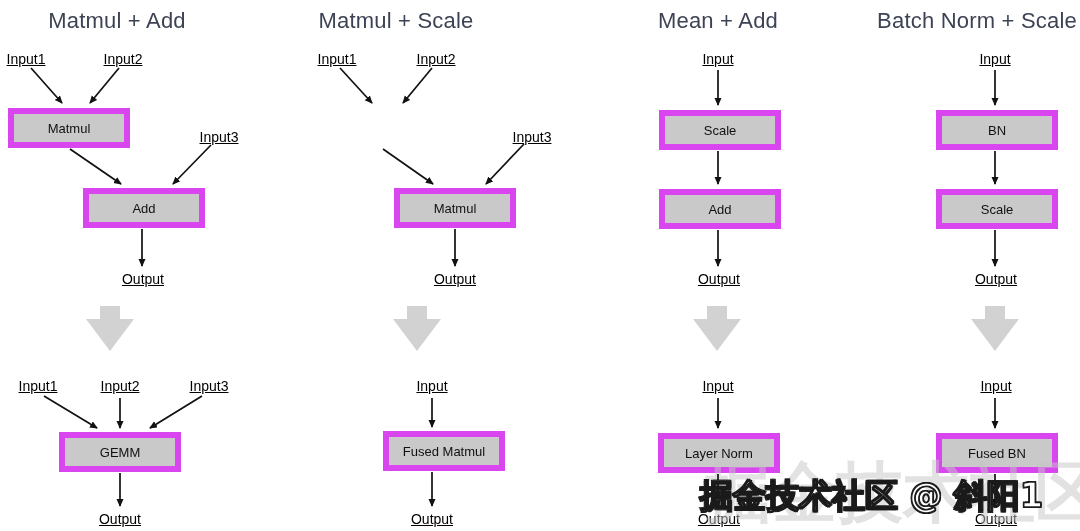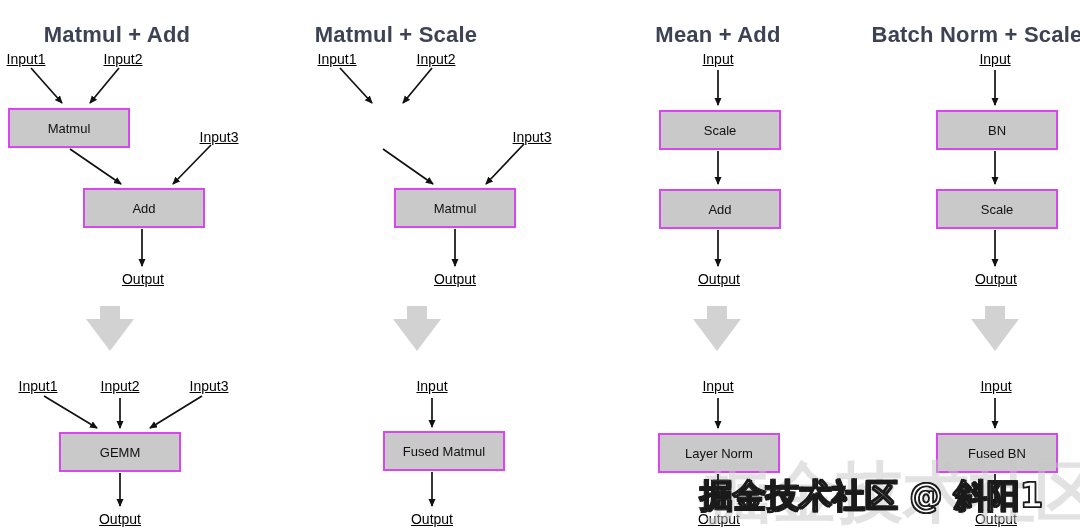--- a/index.html
+++ b/index.html
@@ -2,31 +2,30 @@
 <html><head>
 <meta charset="utf-8">
 <style>
   html,body{margin:0;padding:0;background:#fff;}
   #stage{
     position:relative;width:1080px;height:531px;background:#ffffff;
     overflow:hidden;font-family:"Liberation Sans",sans-serif;
   }
   .title{
     position:absolute;top:8px;transform:translateX(-50%);
-    font-size:22px;color:#3d4354;white-space:nowrap;font-weight:700;
+    font-size:22px;color:#3d4354;white-space:nowrap;font-weight:400;
     letter-spacing:0.2px;
-    margin-top:14px;
   }
   .lbl{
     position:absolute;transform:translateX(-50%);
     font-size:14px;color:#000;white-space:nowrap;text-decoration:underline;
   }
   .box{
     position:absolute;width:122px;height:40px;box-sizing:border-box;
-    background:#c9c9c9;border:2px solid #d946ef;
+    background:#c9c9c9;border:6px solid #d946ef;
     display:flex;align-items:center;justify-content:center;
     font-size:13px;color:#111;white-space:nowrap;
   }
   svg.arrows{position:absolute;left:0;top:0;z-index:3;pointer-events:none;}
   .arr{stroke:#111;stroke-width:1.7;}
   .bigarr{fill:#d2d2d2;}
   .wm-ghost{
     position:absolute;left:705px;top:448px;z-index:1;
     font-size:66px;font-weight:bold;color:#c6c6c6;opacity:.5;
     white-space:nowrap;font-family:"DejaVu Sans",sans-serif;

